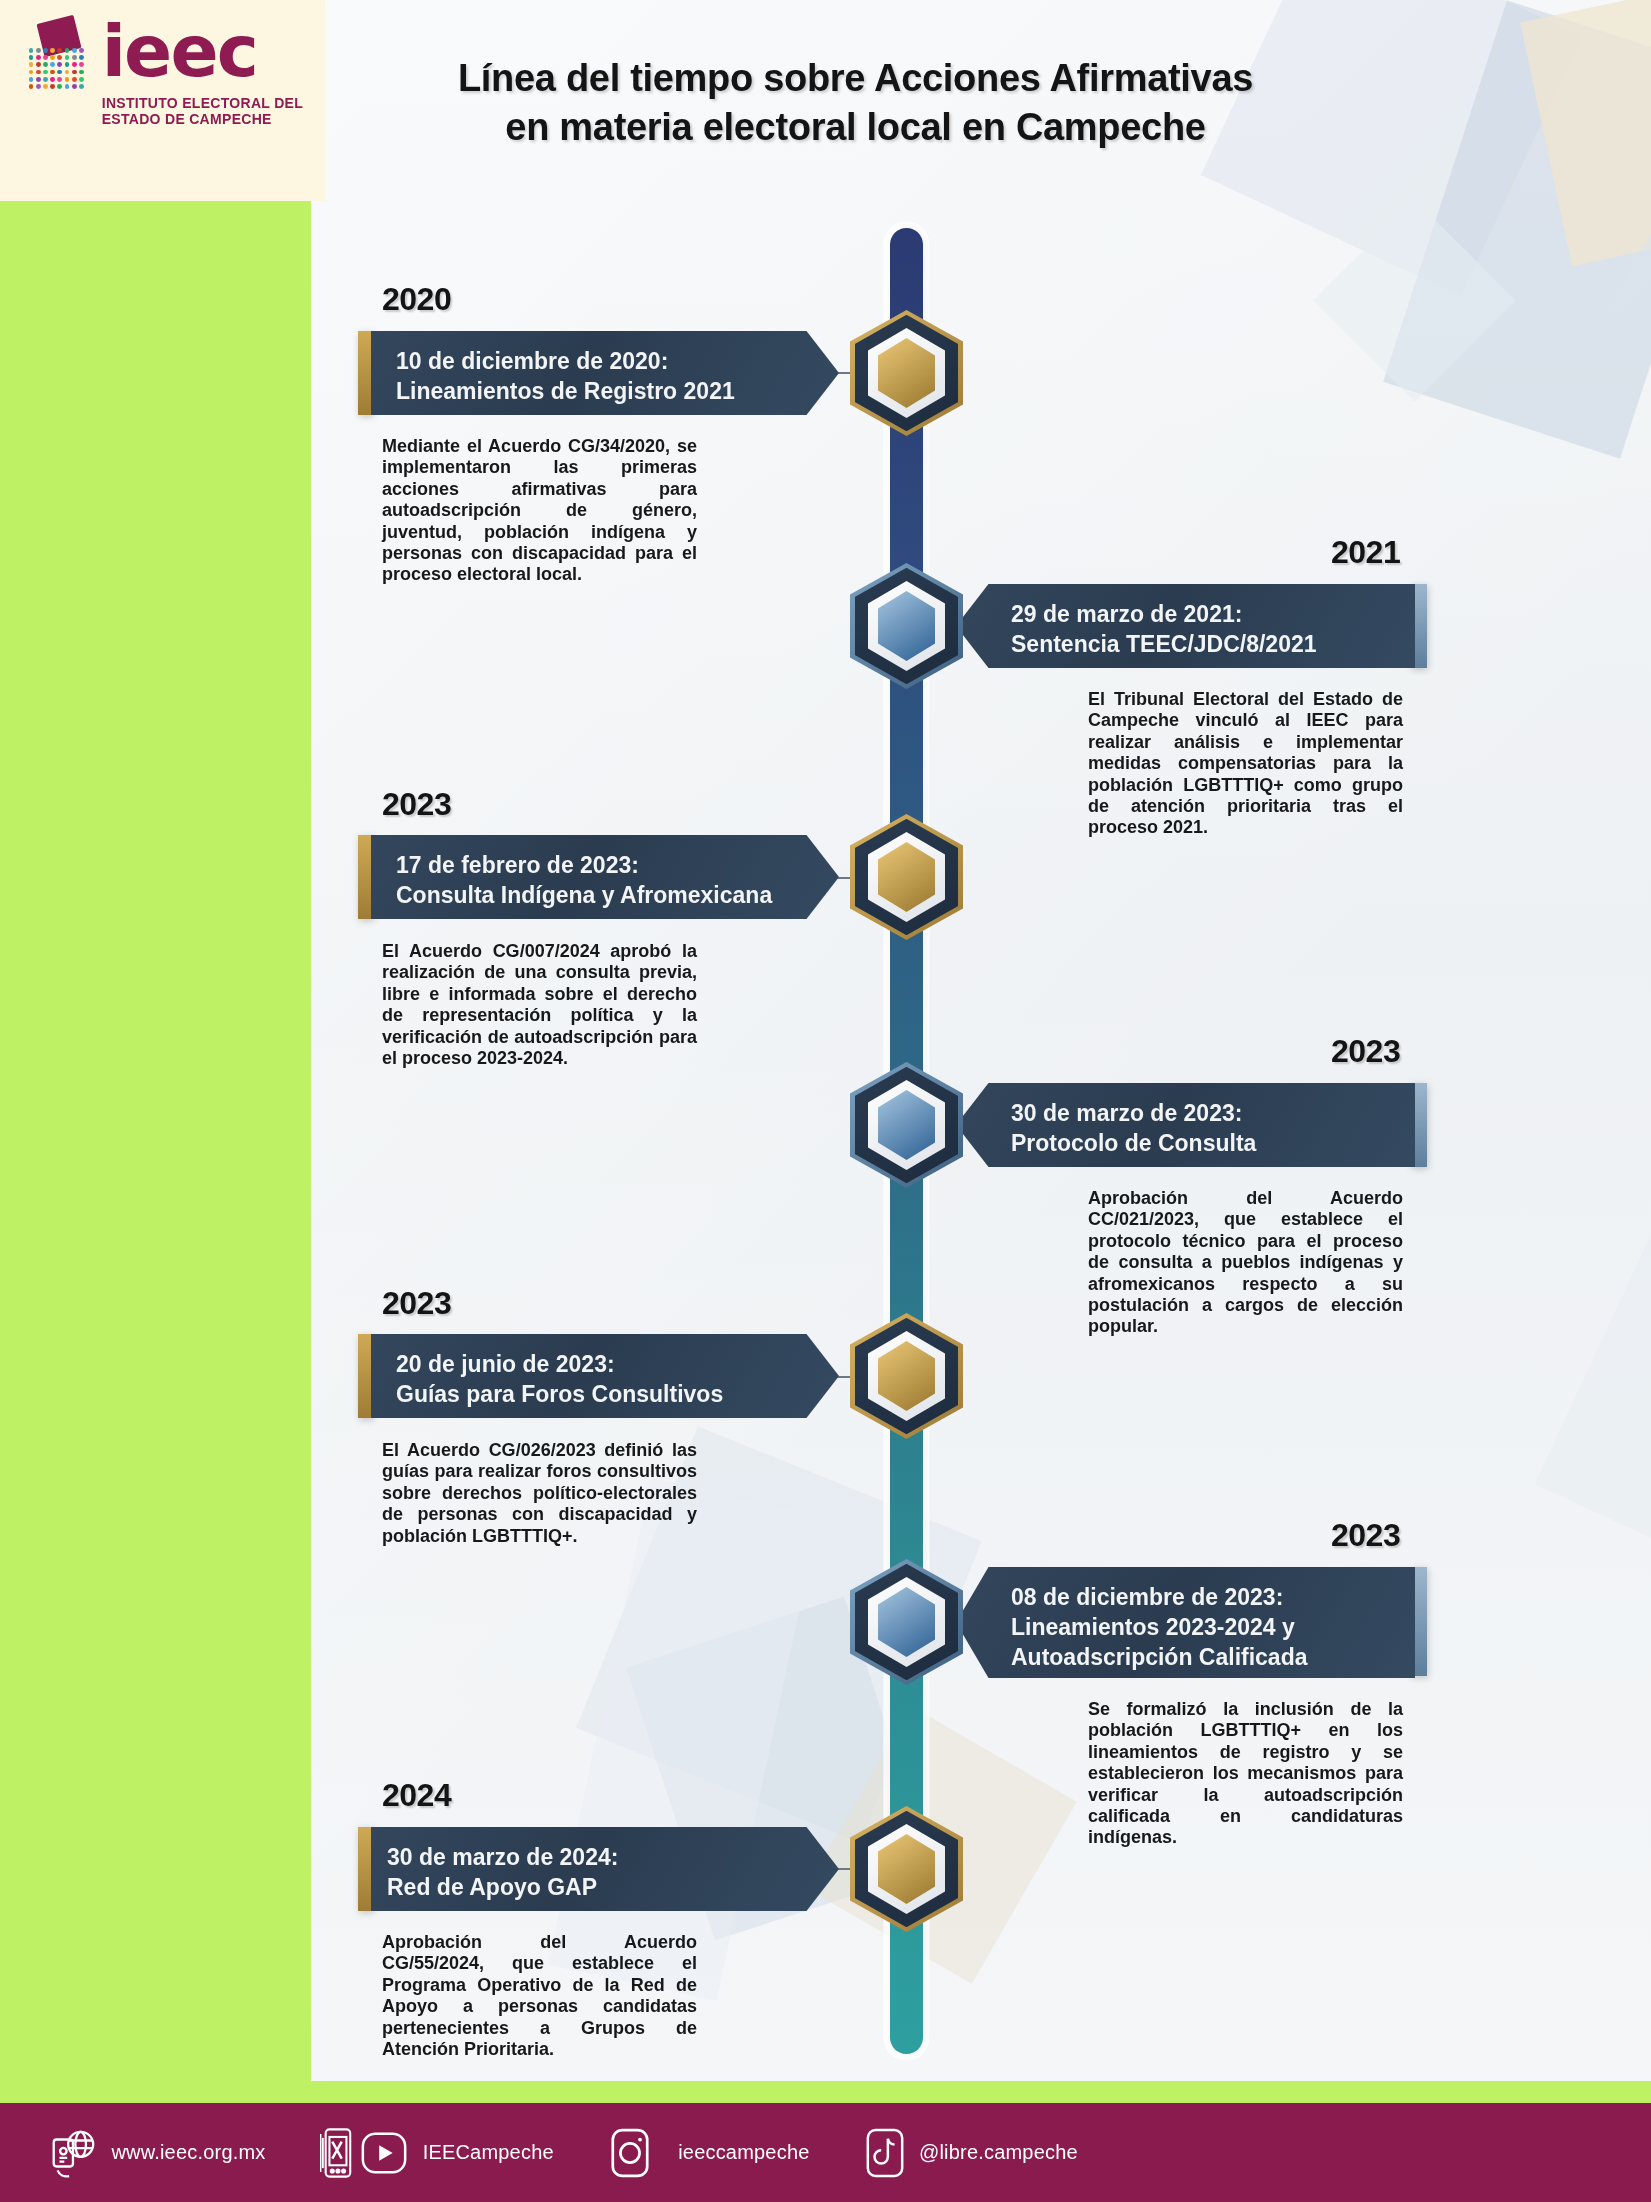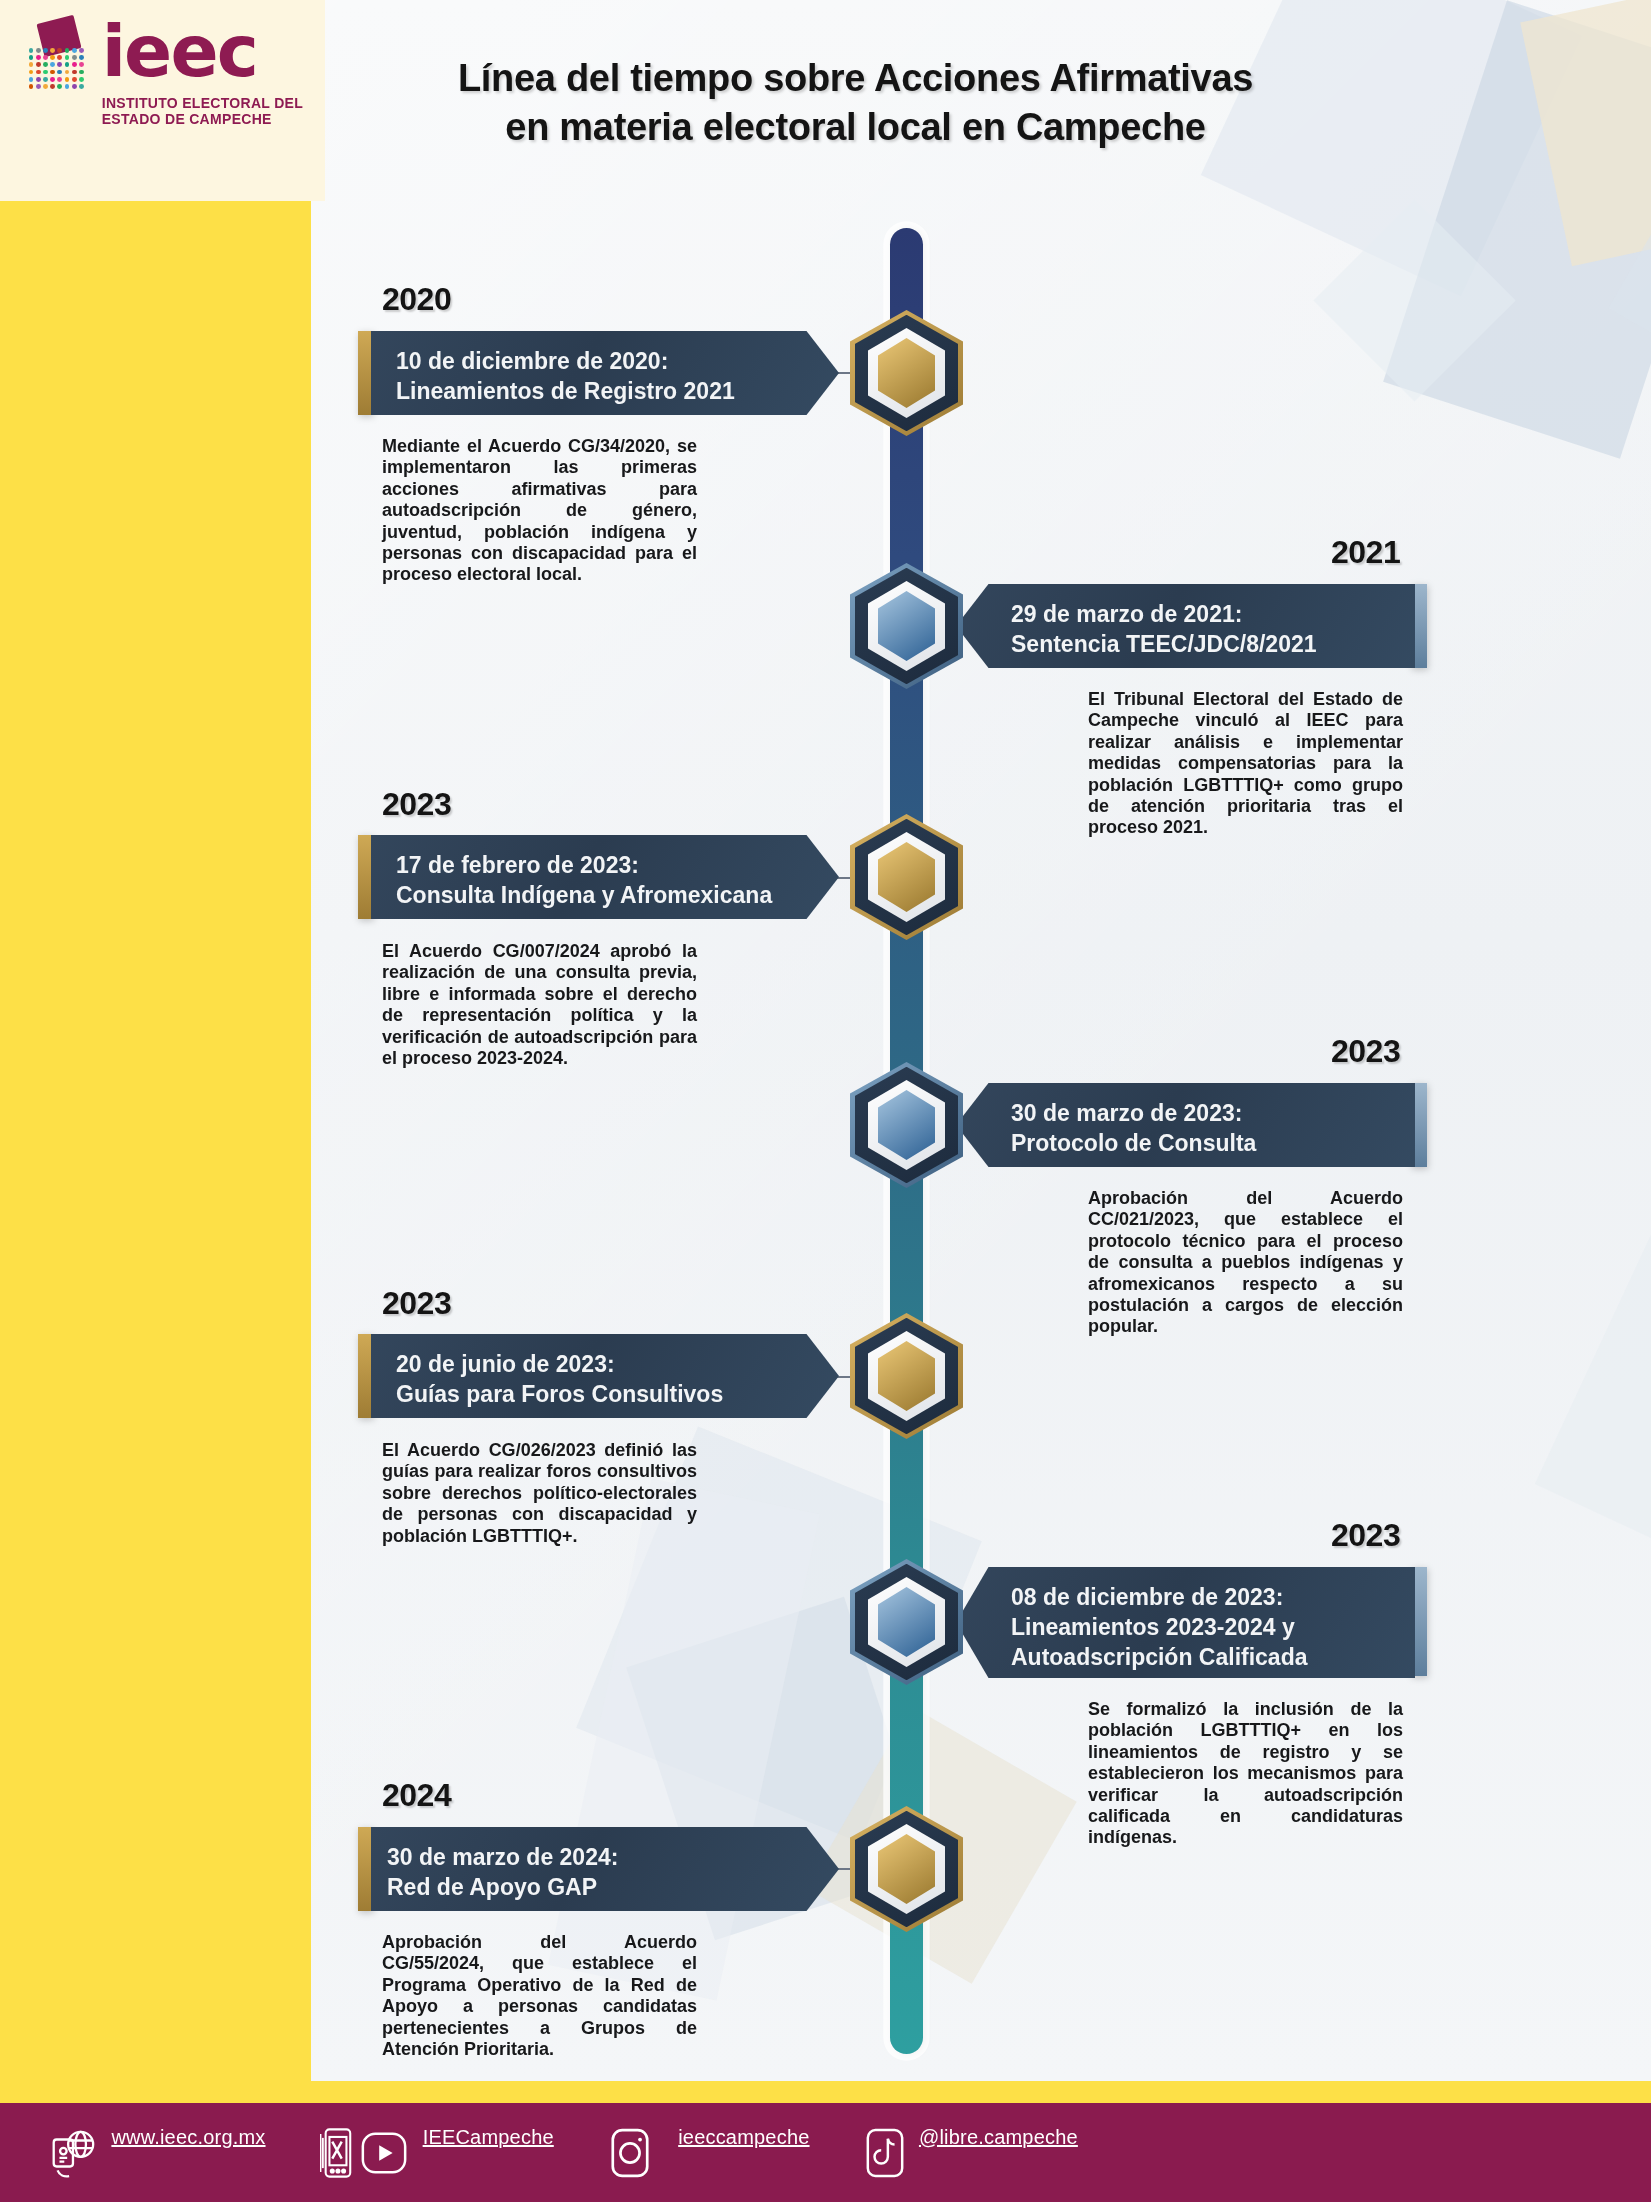--- a/index.html
+++ b/index.html
@@ -5,21 +5,21 @@
   * { box-sizing: border-box; margin: 0; padding: 0; }
   html, body {
     width: 1652px; height: 2202px;
     font-family: "Liberation Sans", sans-serif;
     background: #fdf6e0;
     overflow: hidden;
   }
   #page {
     position: relative;
     width: 1652px; height: 2202px;
-    background: #fde047;
+    background: #bef264;
   }
 
   
   .panel {
     position: absolute;
     left: 311px; top: 0; width: 1341px; height: 2081px;
     background:
       linear-gradient(135deg, rgba(255,255,255,.55), rgba(255,255,255,0) 60%),
       linear-gradient(180deg, #f3f5f7 0%, #eef1f4 45%, #f4f6f8 100%);
     overflow: hidden;
@@ -138,21 +138,21 @@
     color: #17181a; text-align: justify;
     text-align-last: left;
   }
   .body.rightcol { text-align: justify; }
 
   
   .footer {
     position: absolute; left: 0; bottom: 0; width: 1652px; height: 99px;
     background: #8a1b4f; display: flex; align-items: center; z-index: 9;
   }
-  .f-item { display: flex; color: #fff; text-decoration: underline; }
+  .f-item { display: flex; align-items: center; color: #fff; }
   .f-item .lbl { font-size: 20px; font-weight: 400; letter-spacing: 0.2px; }
   .f-ico { display: flex; align-items: center; justify-content: center; }
   .f-ico svg { display: block; }
 </style>
 </head>
 <body>
 
 <div id="page">
 
   <div class="panel">

